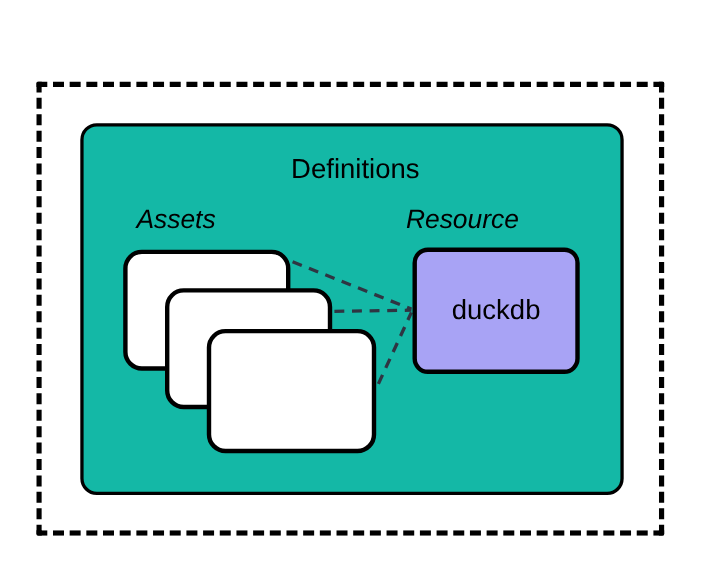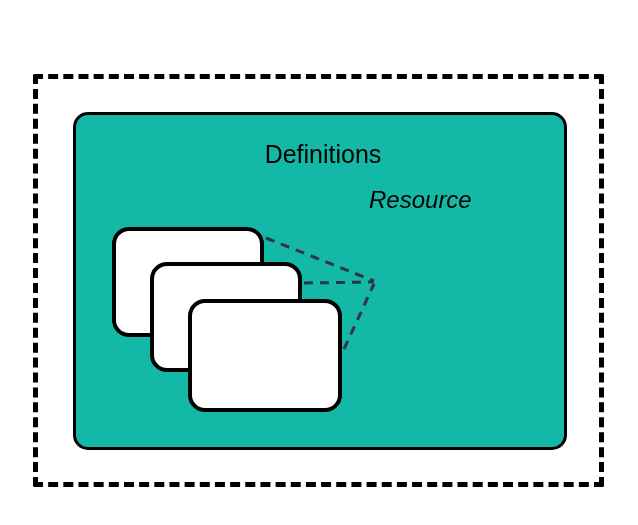--- a/index.html
+++ b/index.html
@@ -144,21 +144,25 @@
       <line x1="266" y1="238" x2="374" y2="281"></line>
       <line x1="304" y1="283" x2="374" y2="282"></line>
       <line x1="344" y1="349" x2="374" y2="284"></line>
     </g>
   </svg>
 
   <div class="definitions-box">
     <div class="definitions-title">Definitions</div>
   </div>
 
+  <div class="group-label label-assets">Assets</div>
 
   <div class="group-label label-resource">Resource</div>
 
   <div class="asset-card asset-card-1"></div>
   <div class="asset-card asset-card-2"></div>
   <div class="asset-card asset-card-3"></div>
 
+  <div class="resource-node" style="background: rgb(168, 163, 245); border-color: rgb(0, 0, 0);">
+    <span class="resource-node-label">duckdb</span>
+  </div>
 
 </div>
 
 </body></html>

